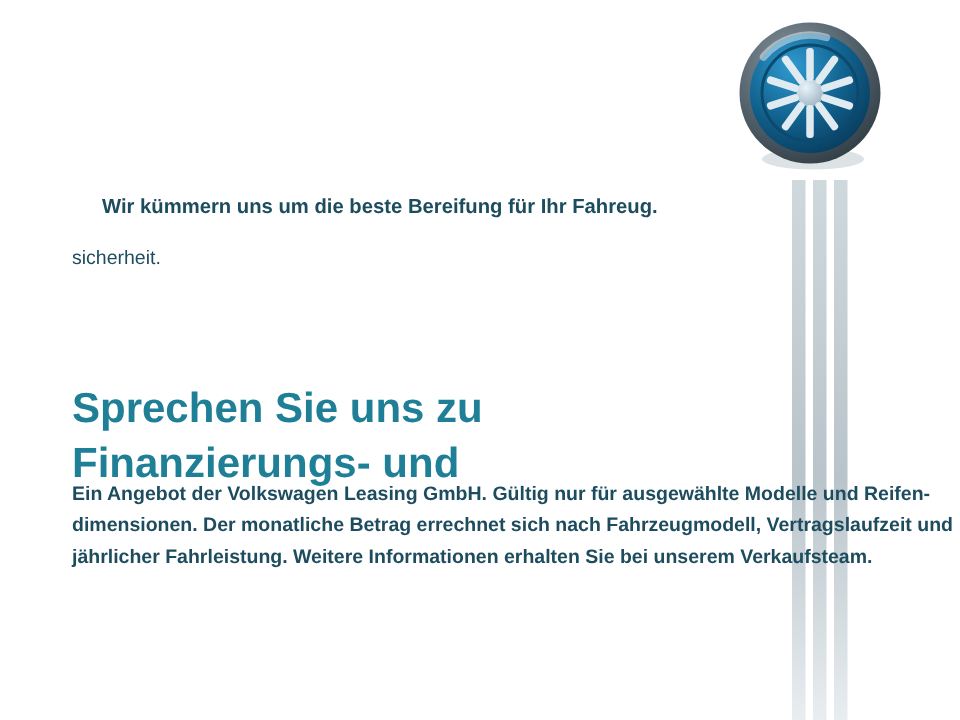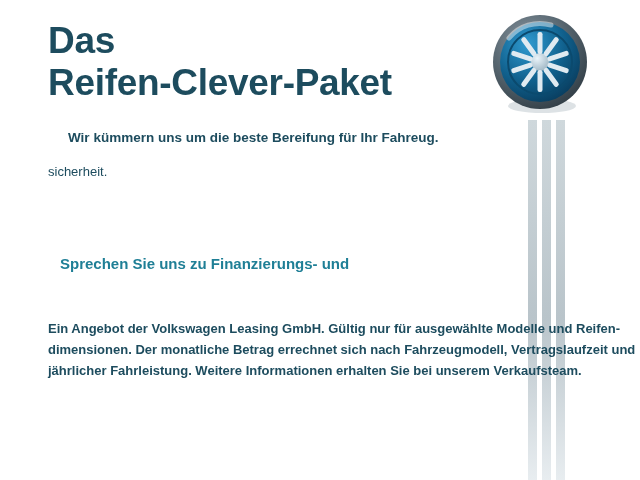--- a/index.html
+++ b/index.html
@@ -72,25 +72,24 @@
     font-size: 13px;
     line-height: 1.55;
     color: #1d4c5e;
   }
   .body-copy div { white-space: nowrap; }
   .cta {
     position: absolute;
     left: 48px;
     top: 254px;
     width: 450px;
-    font-size: 15px;
+    font-size: 28px;
     line-height: 1.32;
     font-weight: bold;
     color: #1f7f96;
-    margin-left: 12px;
   }
   .legal {
     position: absolute;
     left: 48px;
     top: 318px;
     width: 390px;
     font-size: 13px;
     line-height: 1.62;
     font-weight: bold;
     color: #1d4c5e;
@@ -142,24 +141,20 @@
           <rect x="48.5" y="20" width="5" height="22" rx="2.2" transform="rotate(36 51 50)"></rect>
           <rect x="48.5" y="58" width="5" height="22" rx="2.2" transform="rotate(36 51 50)"></rect>
           <rect x="48.5" y="20" width="5" height="22" rx="2.2" transform="rotate(108 51 50)"></rect>
           <rect x="48.5" y="58" width="5" height="22" rx="2.2" transform="rotate(108 51 50)"></rect>
         </g>
       </g>
       <path d="M20 26 A40 40 0 0 1 62 13" fill="none" stroke="#ffffff" stroke-opacity="0.45" stroke-width="5" stroke-linecap="round"></path>
     </svg>
   </div>
 
-  <div class="headline">
-    <div>Das</div>
-    <div>Reifen-Clever-Paket</div>
-  </div>
 
   <div class="subhead">Wir kümmern uns um die beste Bereifung für Ihr Fahreug.</div>
 
   <div class="body-copy">
     <div>sicherheit.</div>
   </div>
 
   <div class="cta">
     <div>Sprechen Sie uns zu Finanzierungs- und</div>
   </div>

